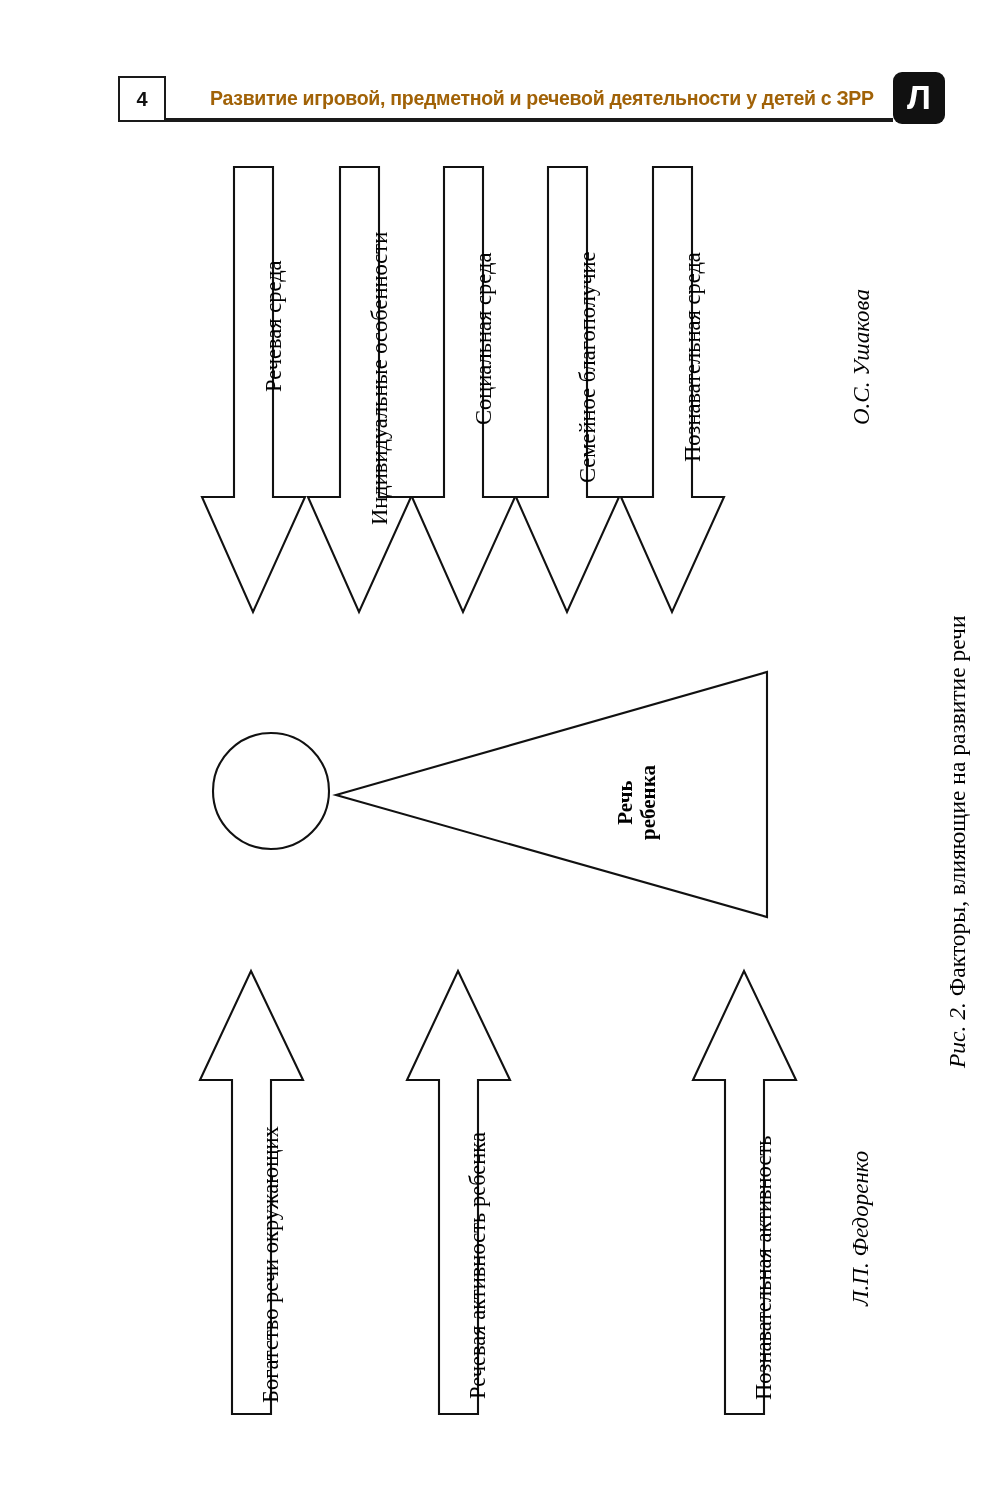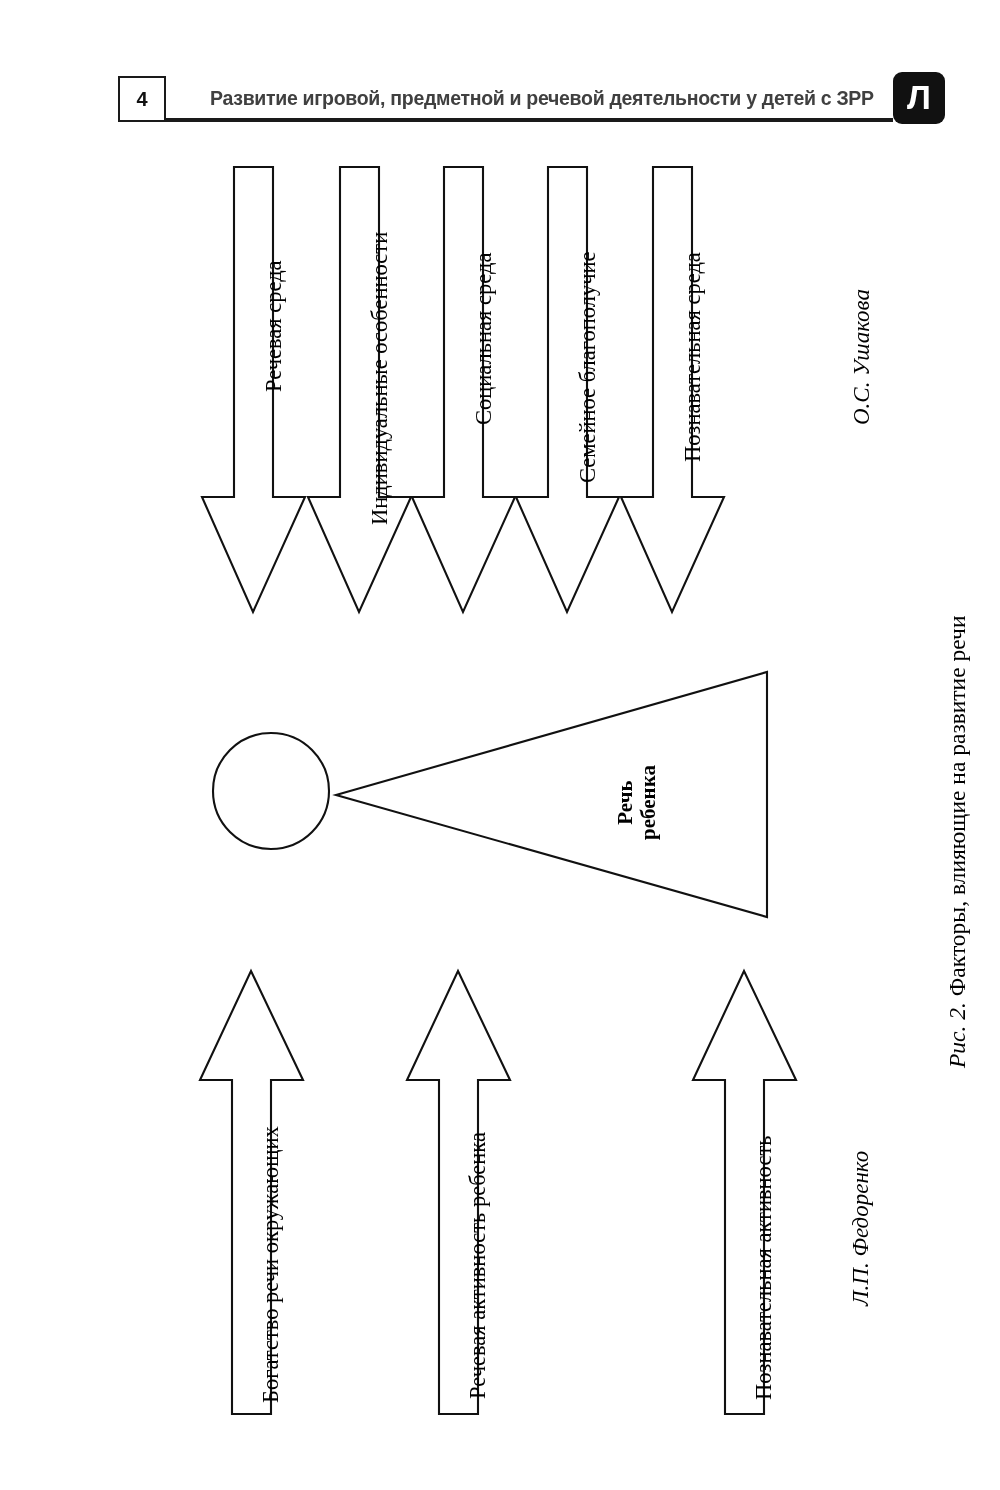--- a/index.html
+++ b/index.html
@@ -39,21 +39,21 @@
     position: absolute;
     left: 62px;
     top: 6px;
     width: 680px;
     font-family: "Liberation Sans", "DejaVu Sans", sans-serif;
     font-weight: 700;
     font-size: 19.5px;
     letter-spacing: -0.3px;
     line-height: 28px;
     white-space: nowrap;
-    color: #404040;
+    color: #a16207;
   }
   .hdr-pagenum-box {
     position: absolute;
     left: 0px;
     top: -2px;
     width: 48px;
     height: 46px;
     background: #ffffff;
     border: 2.5px solid #1a1a1a;
     box-sizing: border-box;

